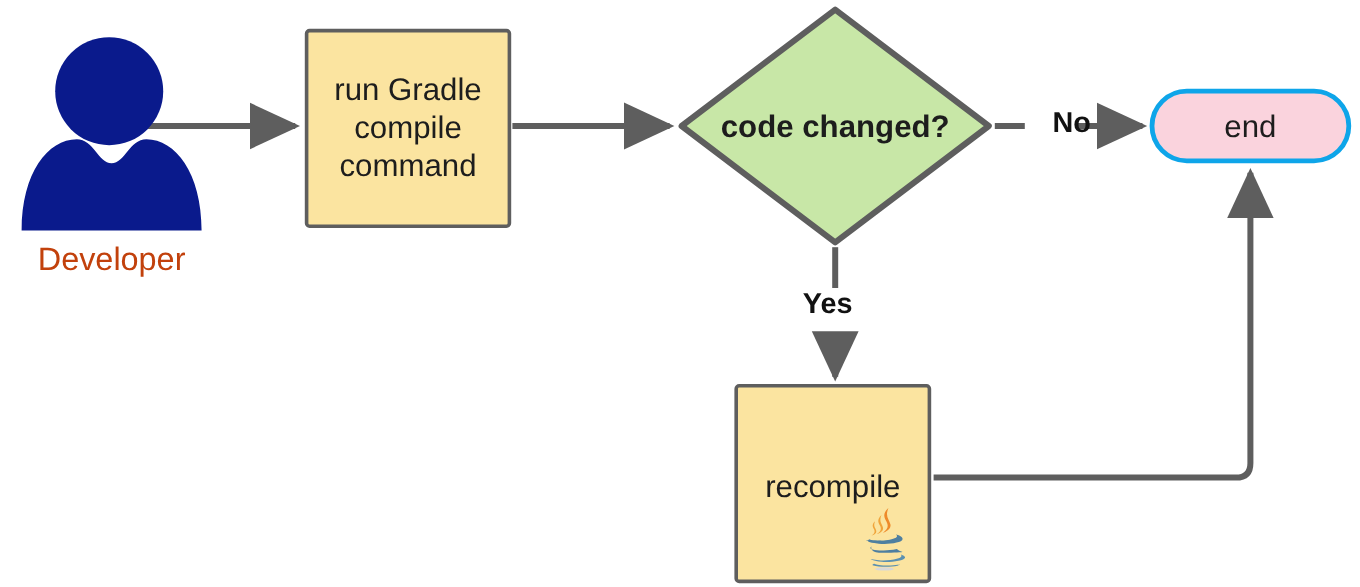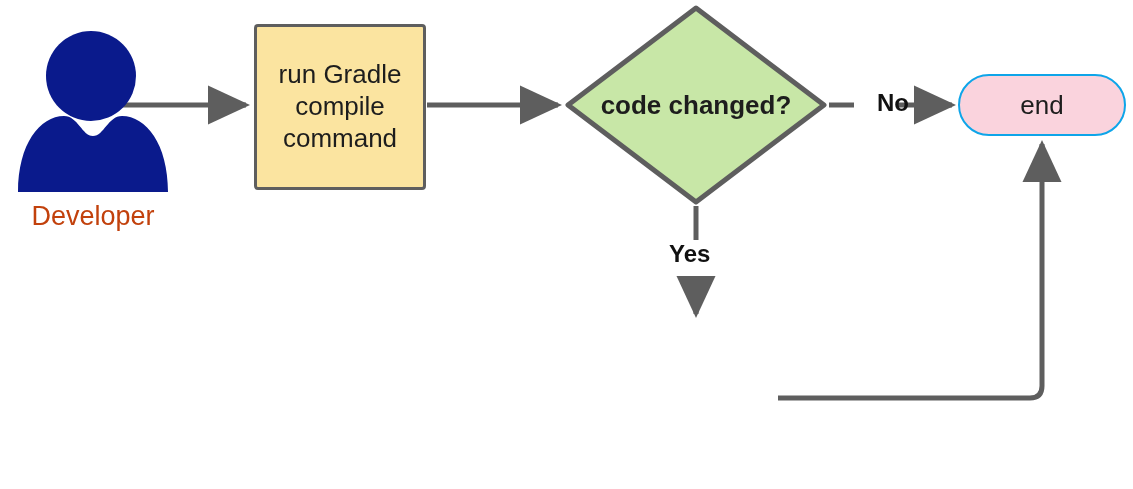--- a/index.html
+++ b/index.html
@@ -116,21 +116,21 @@
     font-size: 26px;
     color: #1d1d1d;
   }
   
   #node-end {
     left: 958px;
     top: 74px;
     width: 168px;
     height: 62px;
     background: #FAD3DD;
-    border: 2px solid #0ea5e9;
+    border: 4px solid #0ea5e9;
     border-radius: 31px;
     font-size: 26px;
   }
   
   .edge-label {
     position: absolute;
     font-size: 24px;
     font-weight: bold;
     color: #111111;
     white-space: nowrap;
@@ -195,14 +195,45 @@
     <div id="decision-label">code changed?</div>
   </div>
 
   <div id="label-no" class="edge-label">No</div>
   <div id="label-yes" class="edge-label">Yes</div>
 
   <div id="node-end" class="node">
     <span>end</span>
   </div>
 
+  <div id="node-recompile" class="node process">
+    <span class="proc-label">recompile</span>
+
+    <svg id="java-icon" viewBox="0 0 64 64">
+
+      <path d="M36.5,6.5 C30.5,12 33.5,15.5 35,18.5 C36.6,21.8 36.3,24.6 31.5,28
+               C31.5,28 39.5,25.5 38.2,20.5 C37,15.8 33.4,14.2 36.5,6.5 Z" fill="#EE8A2B"></path>
+      <path d="M30.5,12.5 C26,16.8 28.2,19.5 29.3,21.8 C30.5,24.3 30.3,26.4 26.6,29
+               C26.6,29 32.8,27.1 31.8,23.3 C30.9,19.7 28.1,18.4 30.5,12.5 Z" fill="#F0A43A"></path>
+      <path d="M25,18 C21.6,21.2 23.3,23.2 24.1,24.9 C25,26.8 24.8,28.4 22,30.3
+               C22,30.3 26.7,28.9 26,26.1 C25.3,23.4 23.2,22.4 25,18 Z" fill="#F0A43A"></path>
+
+      <path d="M20,33.5 C20,33.5 16.5,35.6 22.5,36.3 C29.7,37.2 33.4,37 41.3,35.5
+               C41.3,35.5 43.4,34.2 46.3,33.2 C46.3,33.2 36.1,35.1 27.4,34.6
+               C20.3,34.2 20,33.5 20,33.5 Z" fill="#4E7FA0"></path>
+      <path d="M21.8,39.6 C21.8,39.6 18.7,41.9 24.7,42.6 C31.1,43.3 36.2,43.4 43.7,41.9
+               C43.7,41.9 45.2,43.4 48.8,44.4 C48.8,44.4 36.6,45.5 28.3,45
+               C20.5,44.5 21.8,39.6 21.8,39.6 Z" fill="#4E7FA0"></path>
+      <path d="M42.8,29.4 C42.8,29.4 47.6,31.8 37.5,33.9 C30.1,35.4 22.1,35.1 17.3,34
+               C17.3,34 20.5,36.5 28.3,37.2 C36.1,37.9 48.4,36.8 48.7,33.3
+               C48.9,30.6 42.8,29.4 42.8,29.4 Z" fill="#4E7FA0"></path>
+      <path d="M47.1,46.5 C47.1,46.5 49.6,48.5 44.4,50 C34.5,52.9 23.7,51.3 20.7,50.2
+               C20.7,50.2 23.1,52.2 30.7,52.8 C38.3,53.5 50.3,51.7 50.8,49.3
+               C51.2,47.6 47.1,46.5 47.1,46.5 Z" fill="#5B90B0"></path>
+      <path d="M24.5,54.5 C24.5,54.5 21.5,55.3 23.5,56 C27.5,57.3 39,57.4 44.2,56.2
+               C44.2,56.2 45.7,55.6 46.7,55.1 C46.7,55.1 38.5,56.3 31.9,56
+               C26.6,55.8 24.5,54.5 24.5,54.5 Z" fill="#5B90B0"></path>
+      <path d="M45,48.3 C45,48.3 47.5,50.4 42.3,51.9" fill="none"></path>
+      <ellipse cx="33" cy="59" rx="8" ry="1.4" fill="#D8D8D8"></ellipse>
+    </svg>
+  </div>
 
 </div>
 
 </body></html>

